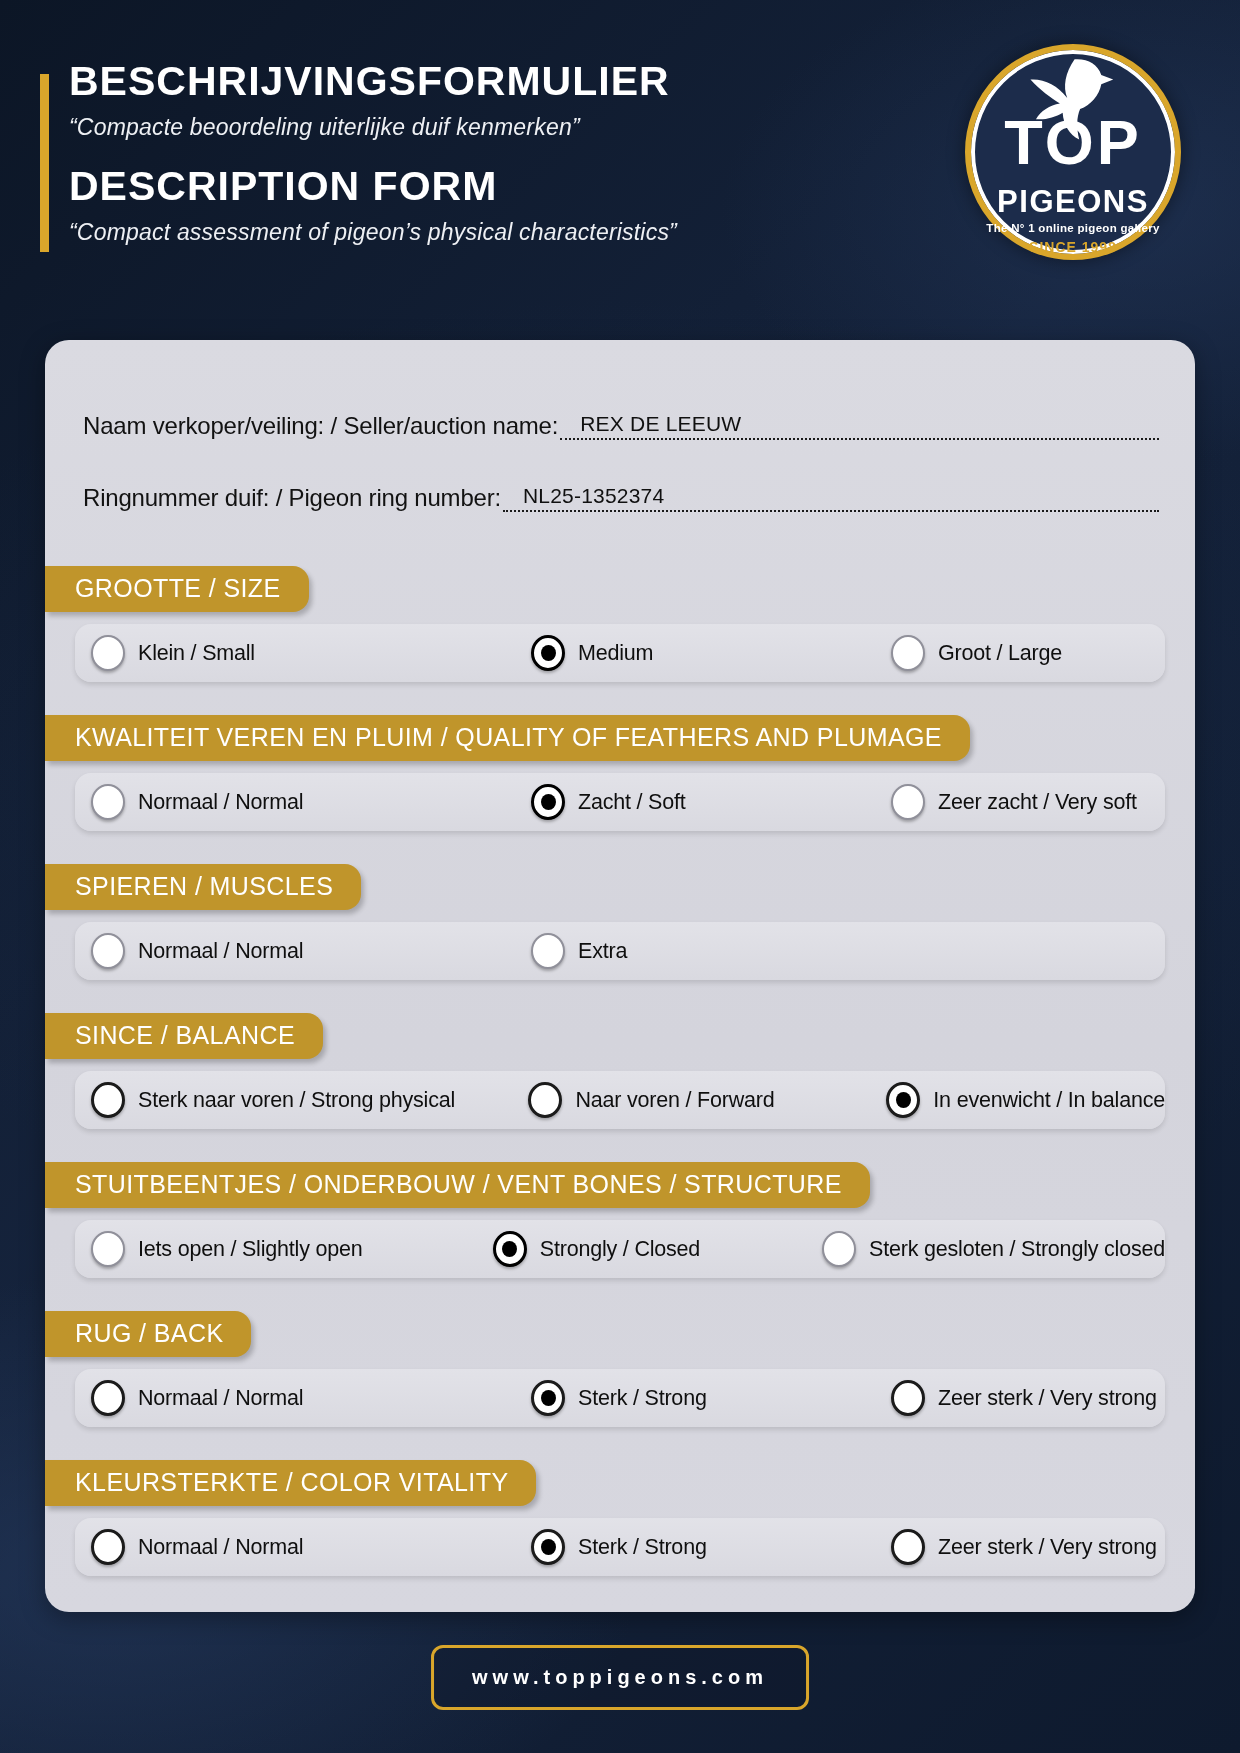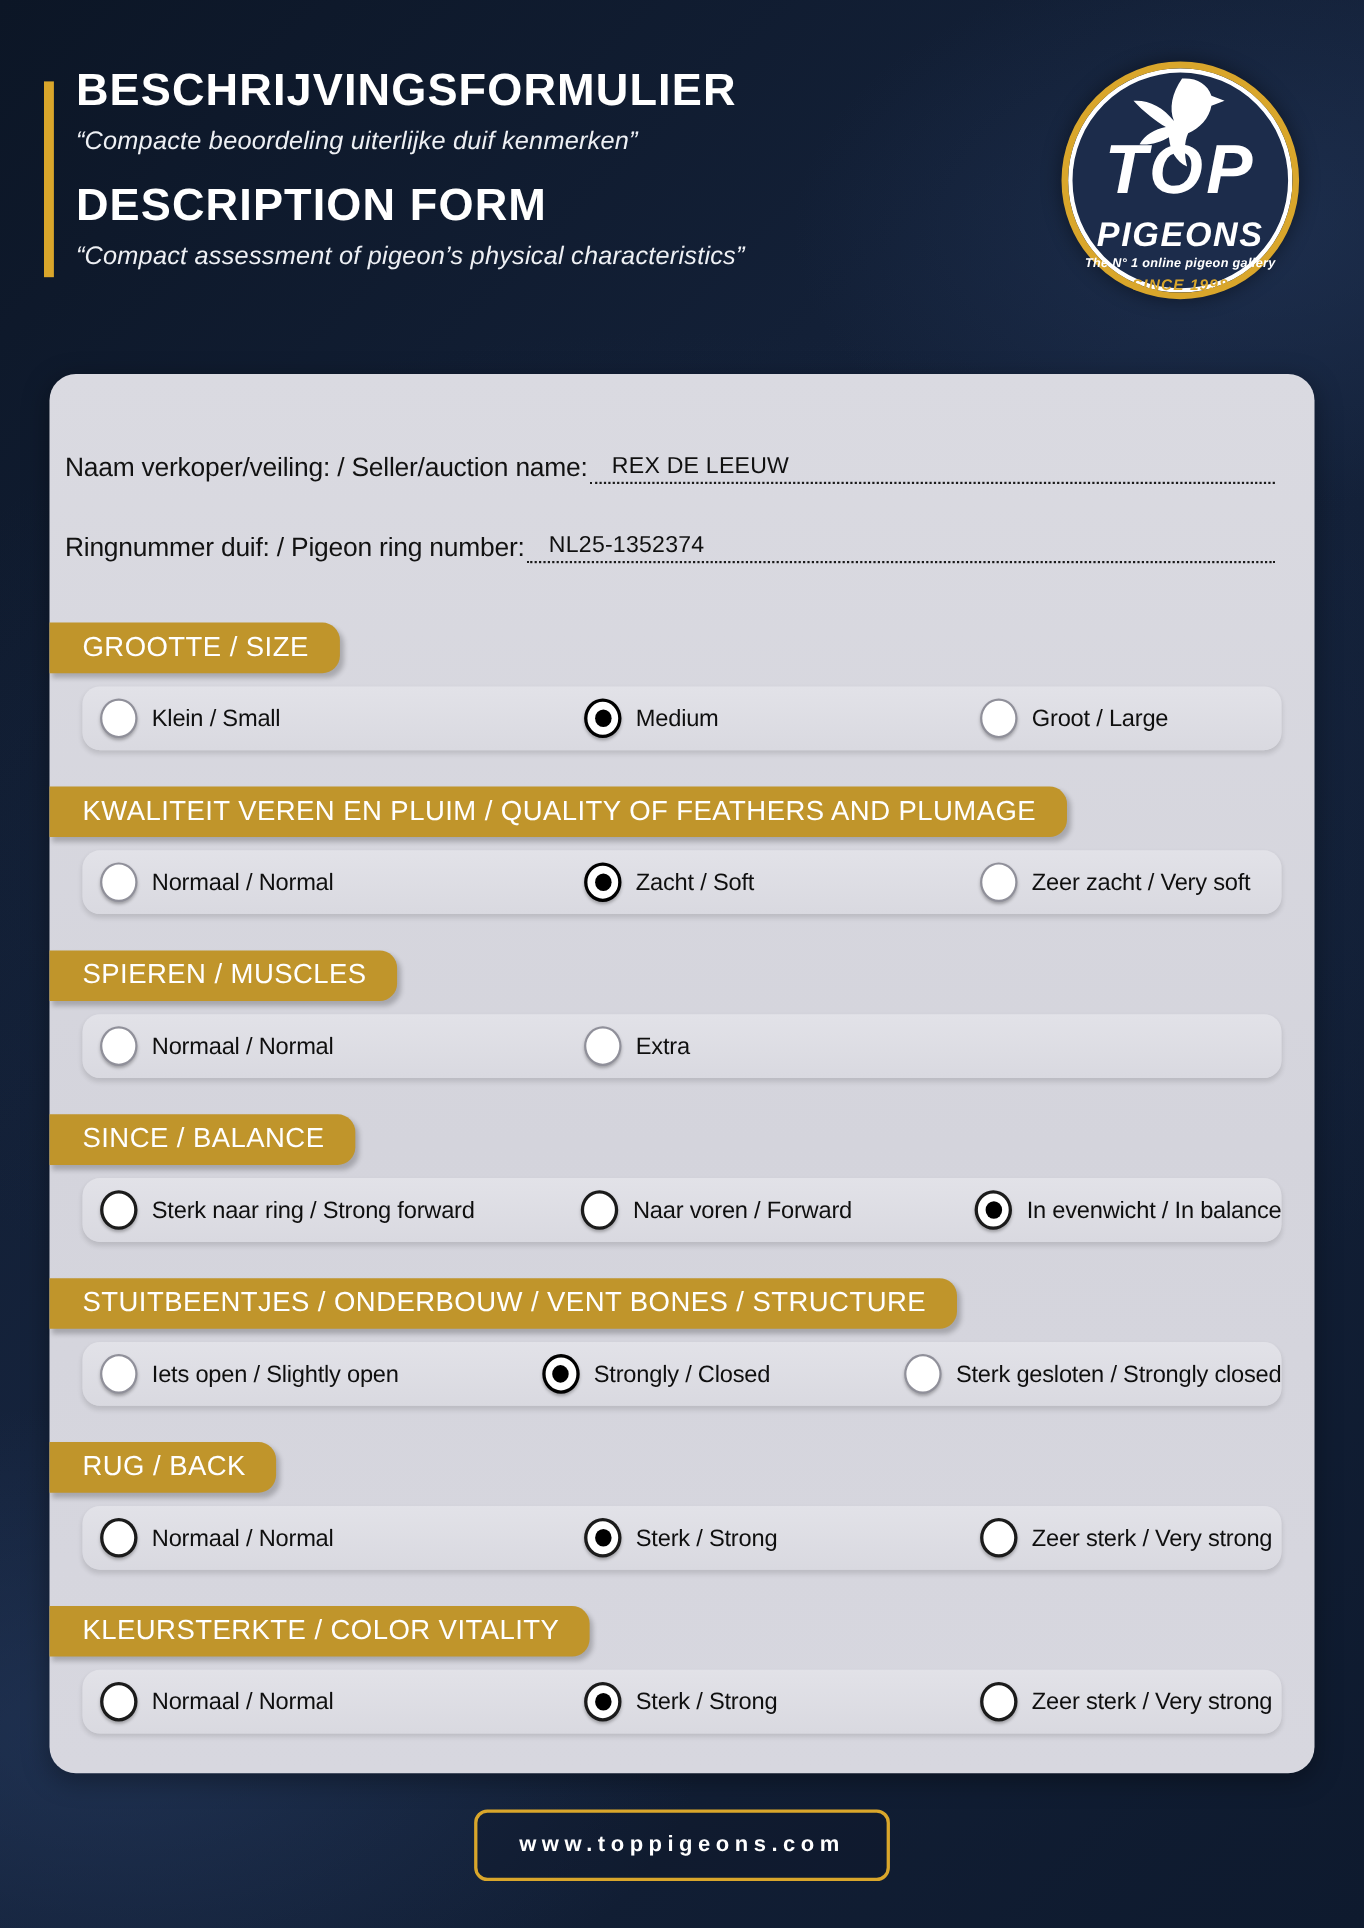--- a/index.html
+++ b/index.html
@@ -13,38 +13,37 @@
       linear-gradient(135deg, #0c1626 0%, #15233c 45%, #0e1a2e 100%);
   }
   
   .gold-bar { position:absolute; left:40px; top:74px; width:9px; height:178px; background:#d9a62b; }
   .header-text { position:absolute; left:69px; top:60px; color:#ffffff; }
   .title { font-size:41px; font-weight:bold; letter-spacing:1px; line-height:1.05; }
   .subtitle { font-size:23px; font-style:italic; color:#eef0f4; margin-top:11px; letter-spacing:0.2px; }
   .title.en { margin-top:24px; }
   
   .logo {
-    position:absolute; left:965px; top:56px; width:216px; height:216px; border-radius:50%;
+    position:absolute; left:965px; top:44px; width:216px; height:216px; border-radius:50%;
     background:#1c2c4b; border:6px solid #d9a62b;
     box-shadow: inset 0 0 0 4px #ffffff, 0 0 18px rgba(0,0,0,0.45);
-    font-style: italic;
   }
   .logo .dove { position:absolute; top:2px; left:50%; transform:translateX(-48%); width:126px; height:92px; }
   .logo .l-top { position:absolute; top:56px; width:100%; text-align:center; color:#fff; font-size:63px; font-weight:bold; letter-spacing:3px; }
   .logo .l-pigeons { position:absolute; top:134px; width:100%; text-align:center; color:#fff; font-size:31px; font-weight:bold; letter-spacing:1.5px; }
   .logo .l-tagline { position:absolute; top:172px; width:100%; text-align:center; color:#fff; font-size:11.5px; font-weight:bold; letter-spacing:0.3px; }
   .logo .l-since { position:absolute; top:189px; width:100%; text-align:center; color:#d9a62b; font-size:14px; font-weight:bold; letter-spacing:1px; }
   
   .panel {
     position:absolute; left:45px; top:340px; width:1150px; height:1272px;
     border-radius:24px;
     background:linear-gradient(180deg,#dadae1 0%, #d4d4dc 55%, #d7d7df 100%);
     box-shadow:0 6px 24px rgba(0,0,0,0.35);
   }
-  .fields { padding:64px 36px 0 14px; }
+  .fields { padding:64px 36px 0 38px; }
   .field { display:flex; align-items:flex-end; margin-bottom:36px; }
   .field-label { font-size:24px; color:#121212; white-space:nowrap; letter-spacing:-0.2px; }
   .field-line { flex:1; border-bottom:2px dotted #1a1a1a; margin-left:2px; position:relative; height:36px; }
   .field-value { position:absolute; left:20px; bottom:2px; font-size:21px; color:#101010; letter-spacing:0.2px; white-space:nowrap; }
   
   .sections { padding:0 30px; }
   .section { margin-top:54px; }
   .section + .section { margin-top:33px; }
   .badge {
     display:inline-block; margin-left:-30px; background:#c0952b; color:#ffffff;
@@ -170,21 +169,21 @@
               <span class="option-label">Extra</span>
             </div>
           </div>
   </div>
 
   <div class="section dark">
     <div class="badge">SINCE / BALANCE</div>
     <div class="option-row">
             <div class="option c1">
               <div class="radio"></div>
-              <span class="option-label">Sterk naar ring / Strong forward</span>
+              <span class="option-label">Sterk naar voren / Strong physical</span>
             </div>
             <div class="option c2">
               <div class="radio"></div>
               <span class="option-label">Naar voren / Forward</span>
             </div>
             <div class="option c3">
               <div class="radio selected"></div>
               <span class="option-label">In evenwicht / In balance</span>
             </div>
           </div>

